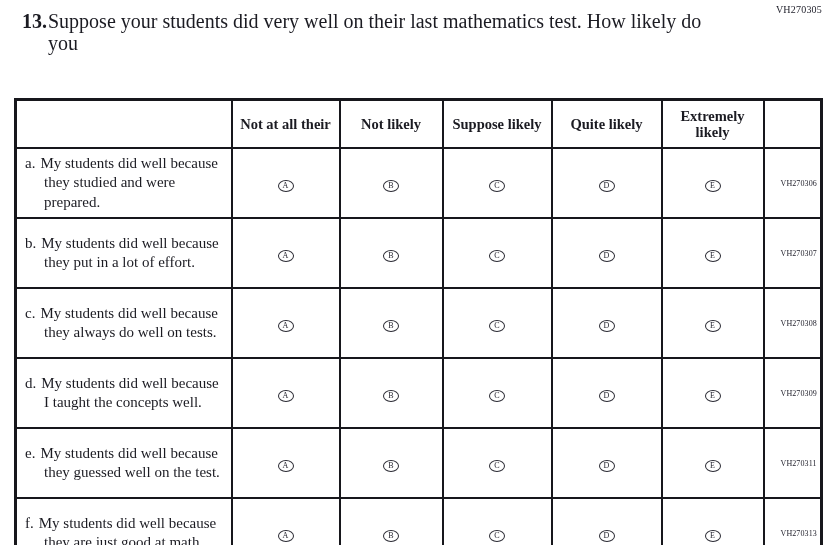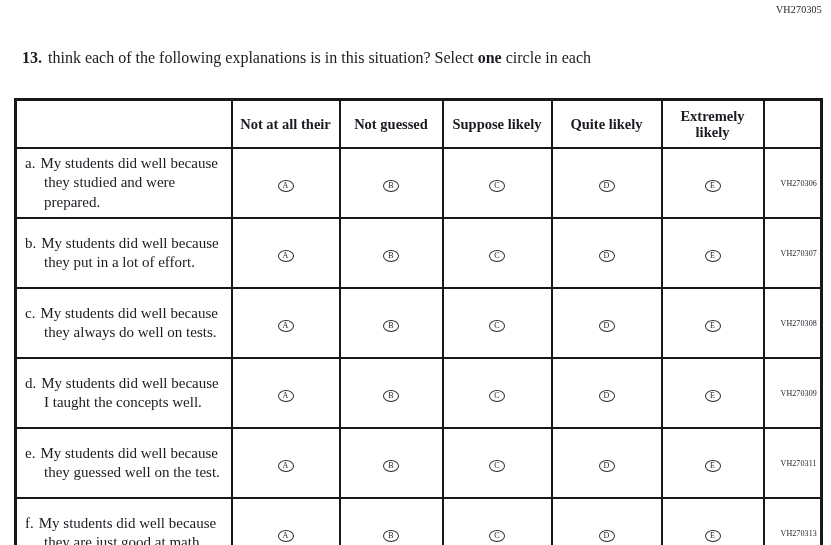--- a/index.html
+++ b/index.html
@@ -8,21 +8,21 @@
     background:#ffffff;color:#1b1b22;
     font-family:"Liberation Serif", serif;
     overflow:hidden;
   }
   .vh-top{
     position:absolute;top:4px;right:9px;
     font-size:10px;letter-spacing:0.2px;color:#23232e;
   }
   .question{
     position:absolute;top:11px;left:22px;width:700px;
-    font-size:16px;line-height:21.5px;margin-top:36px;
+    font-size:20px;line-height:21.5px;
   }
   .qnum{
     position:absolute;left:0;top:0;font-weight:bold;
   }
   .qbody{display:block;padding-left:26px;}
   .qline{display:block;}
   .emph{font-weight:bold;}
   table.survey{
     position:absolute;top:98px;left:14px;
     width:806px;border-collapse:collapse;table-layout:fixed;
@@ -61,39 +61,39 @@
   }
 </style>
 </head>
 <body>
 
 <div class="vh-top">VH270305</div>
 
 <div class="question">
   <span class="qnum">13.</span>
   <span class="qbody">
-    <span class="qline"><span>think each of the following explanations is in this situation? Select </span><span class="emph">one</span><span> circle in each</span></span>
+    <span class="qline"><span>Suppose your students did very well on their last mathematics test. How likely do you</span></span>
   </span>
 </div>
 
 <table class="survey">
   <colgroup>
     <col style="width:216px">
       <col style="width:108px">
       <col style="width:103px">
     <col style="width:109px">
       <col style="width:110px">
       <col style="width:102px">
     <col style="width:58px">
   </colgroup>
   <thead>
     <tr>
       <th></th>
       <th>Not at all their</th>
-      <th>Not guessed</th>
+      <th>Not likely</th>
       <th>Suppose likely</th>
       <th>Quite likely</th>
       <th>Extremely likely</th>
       <th></th>
     </tr>
   </thead>
   <tbody>
     <tr>
       <td class="stmt">
           <span class="stmt-inner"><span class="ltr">a.</span><span>My students did well because they studied and were prepared.</span></span>

